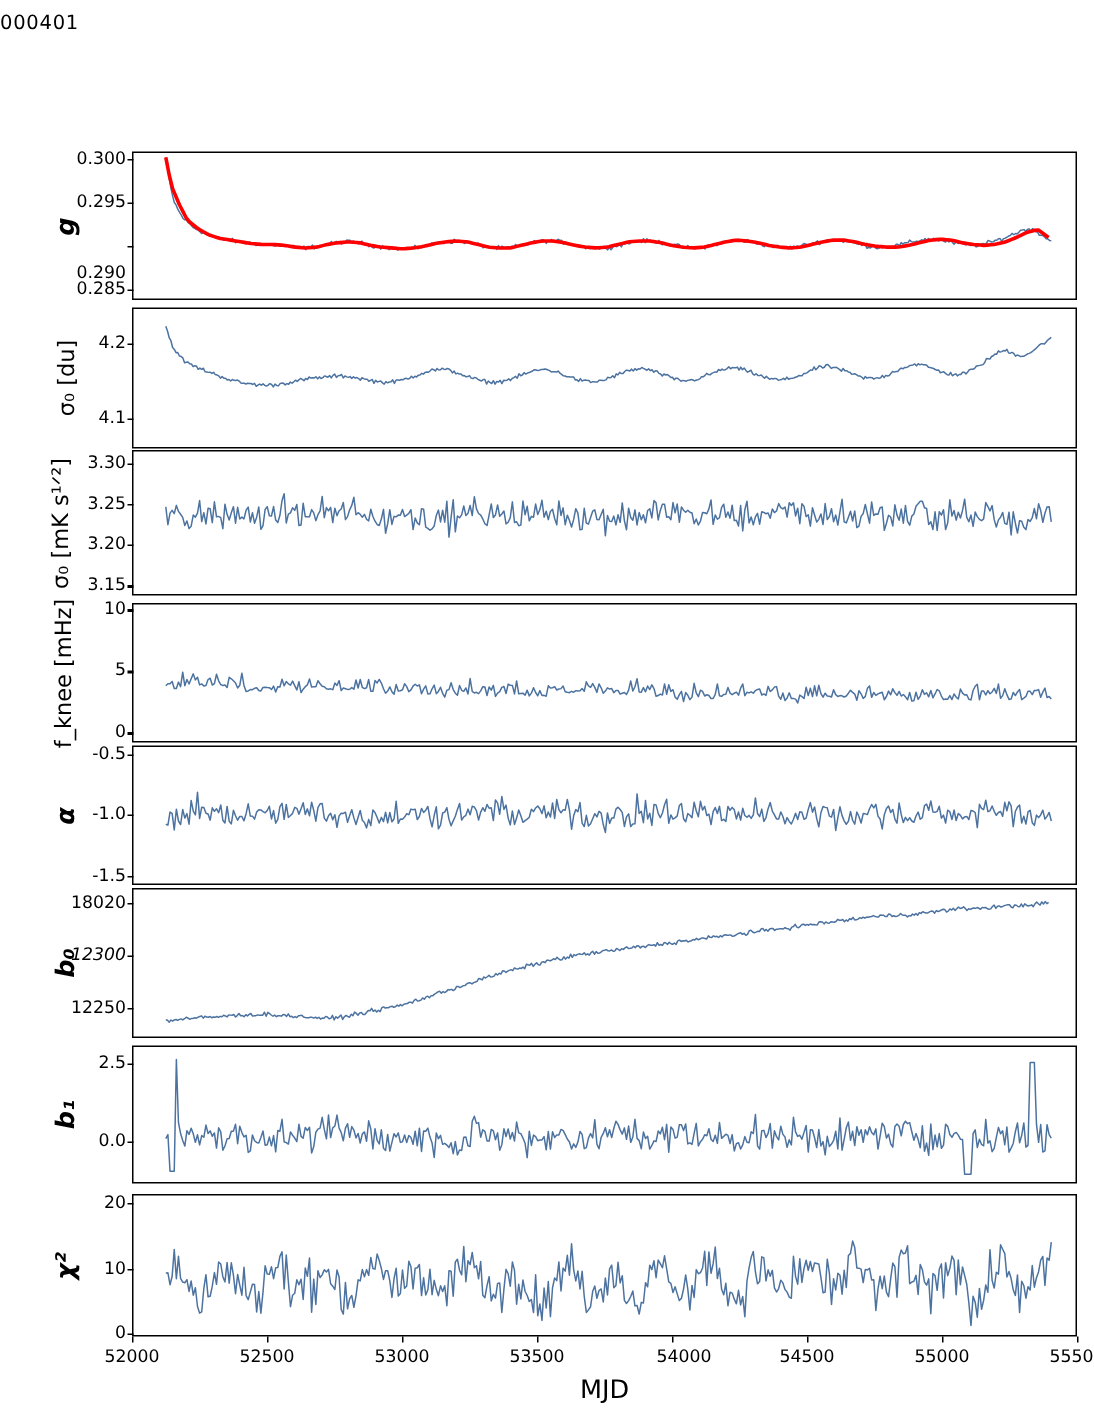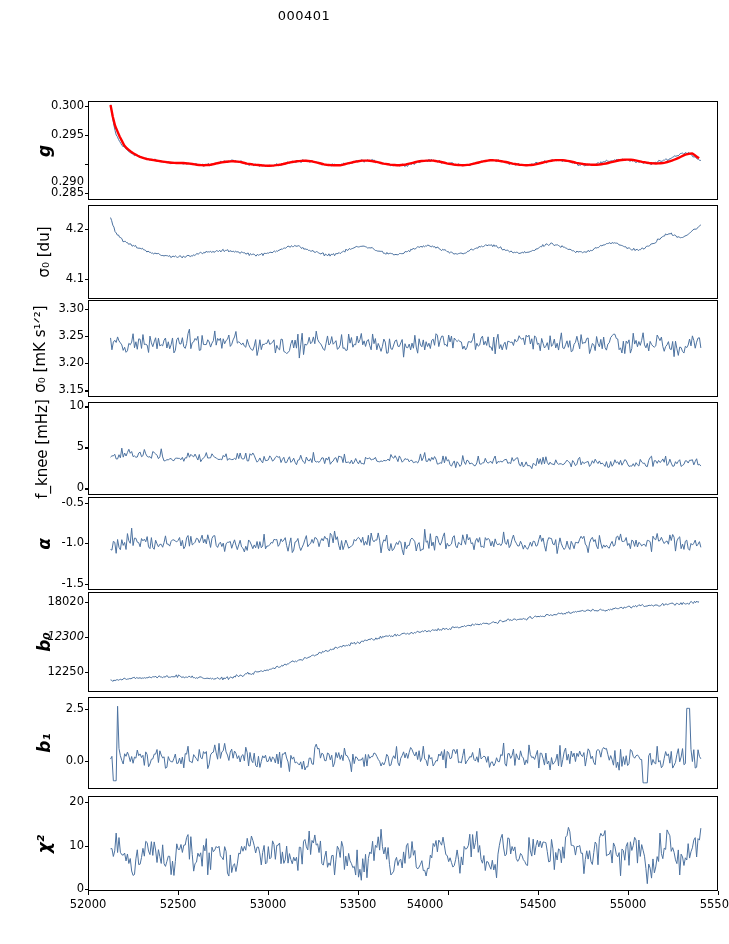--- a/index.html
+++ b/index.html
@@ -4,21 +4,21 @@
 <style>
   html,body{margin:0;padding:0;}
   body{
     width:729px;height:944px;background:#ffffff;
     font-family:"DejaVu Sans", sans-serif;
     color:#000000;overflow:hidden;
   }
   #root{position:relative;width:729px;height:944px;}
 
   .title{
-    position:absolute;top:8px;left:0;width:608px;text-align:center;
+    position:absolute;top:8px;left:0;width:608px;text-align:left;
     font-size:13px;letter-spacing:.5px;
   }
 
   .panels{position:absolute;left:0;top:0;width:729px;height:944px;}
 
   .panel{position:absolute;left:88px;width:630px;box-sizing:border-box;
          border:1.1px solid #000;background:#fff;}
   .plotarea{position:absolute;left:0;top:0;right:0;bottom:0;overflow:hidden;}
   .plotsvg{position:absolute;left:0;top:0;width:100%;height:100%;}
 
@@ -144,37 +144,38 @@
         </div>
         <div class="ylab" style="top: 91.8372px;">0</div>
         <div class="ytick" style="top: 91.8372px;"></div>
         <div class="ylab" style="top: 48.5814px;">10</div>
         <div class="ytick" style="top: 48.5814px;"></div>
         <div class="ylab" style="top: 5.32558px;">20</div>
         <div class="ytick" style="top: 5.32558px;"></div>
       </div>
     </div>
 
+  <div class="xtitle" id="xtitle" style="top: 917px;">MJD</div>
 <div class="ytitle" style="left: 44px; top: 150.5px; position: absolute; transform: rotate(-90deg) translate(-50%, -50%); transform-origin: left top; font-style: italic; font-weight: bold; font-size: 17px;">g</div>
     <div class="ytitle" style="left: 44px; top: 252px; position: absolute; transform: rotate(-90deg) translate(-50%, -50%); transform-origin: left top;">σ₀ [du]</div>
     <div class="ytitle" style="left: 40px; top: 348.5px; position: absolute; transform: rotate(-90deg) translate(-50%, -50%); transform-origin: left top;">σ₀ [mK s¹ᐟ²]</div>
     <div class="ytitle" style="left: 42px; top: 448.5px; position: absolute; transform: rotate(-90deg) translate(-50%, -50%); transform-origin: left top;">f_knee [mHz]</div>
     <div class="ytitle" style="left: 44px; top: 543.5px; position: absolute; transform: rotate(-90deg) translate(-50%, -50%); transform-origin: left top; font-style: italic; font-weight: bold; font-size: 17px;">α</div>
     <div class="ytitle" style="left: 44px; top: 642px; position: absolute; transform: rotate(-90deg) translate(-50%, -50%); transform-origin: left top; font-style: italic; font-weight: bold; font-size: 17px;">b₀</div>
     <div class="ytitle" style="left: 44px; top: 743px; position: absolute; transform: rotate(-90deg) translate(-50%, -50%); transform-origin: left top; font-style: italic; font-weight: bold; font-size: 17px;">b₁</div>
     <div class="ytitle" style="left: 44px; top: 843.5px; position: absolute; transform: rotate(-90deg) translate(-50%, -50%); transform-origin: left top; font-style: italic; font-weight: bold; font-size: 17px;">χ²</div>
     <div class="xtick" style="left: 88px; top: 891px;"></div>
     <div class="xlab" style="left: 88px; top: 897px;">52000</div>
     <div class="xtick" style="left: 178px; top: 891px;"></div>
     <div class="xlab" style="left: 178px; top: 897px;">52500</div>
     <div class="xtick" style="left: 268px; top: 891px;"></div>
     <div class="xlab" style="left: 268px; top: 897px;">53000</div>
     <div class="xtick" style="left: 358px; top: 891px;"></div>
     <div class="xlab" style="left: 358px; top: 897px;">53500</div>
     <div class="xtick" style="left: 448px; top: 891px;"></div>
-    <div class="xlab" style="left: 425px; top: 897px;">54000</div>
+    <div class="xlab" style="left: 456px; top: 897px;">54000</div>
     <div class="xtick" style="left: 538px; top: 891px;"></div>
     <div class="xlab" style="left: 538px; top: 897px;">54500</div>
     <div class="xtick" style="left: 628px; top: 891px;"></div>
     <div class="xlab" style="left: 628px; top: 897px;">55000</div>
     <div class="xtick" style="left: 718px; top: 891px;"></div>
     <div class="xlab" style="left: 718px; top: 897px;">55500</div>
   </div>
 
 </body></html>

